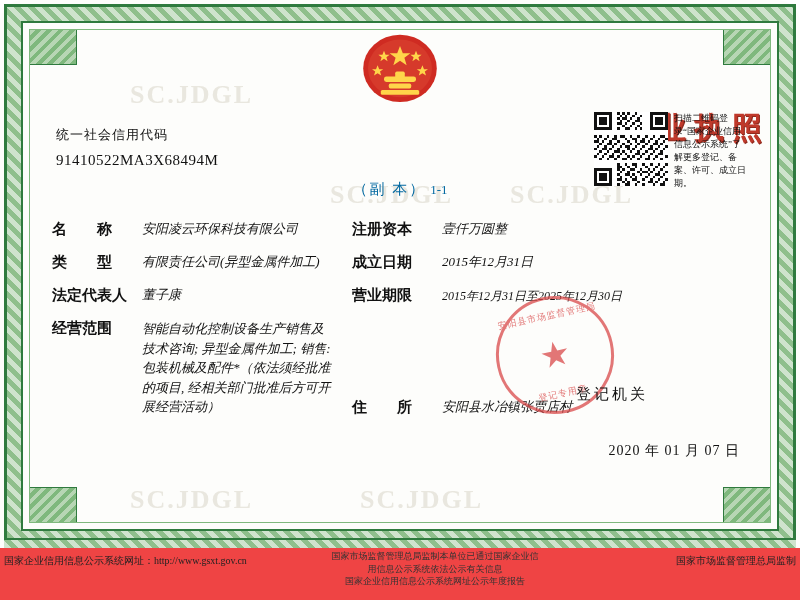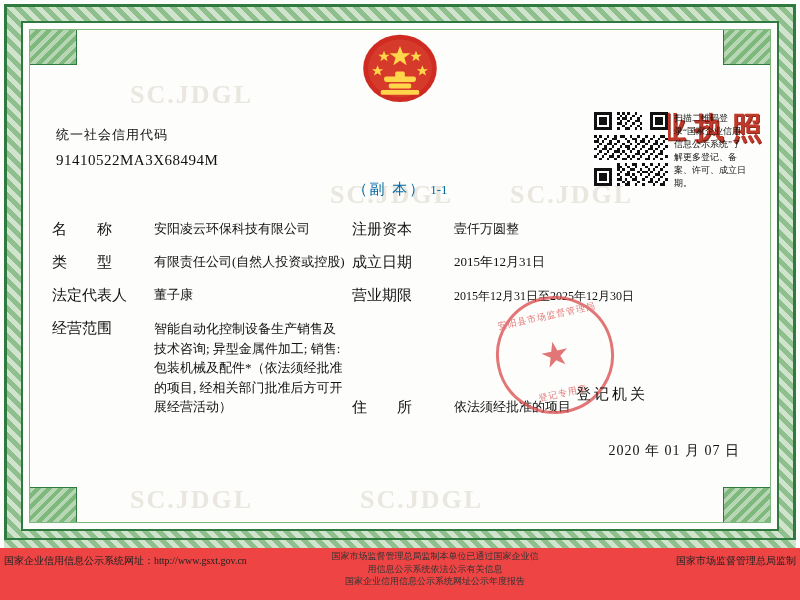--- a/index.html
+++ b/index.html
@@ -165,31 +165,32 @@
     display: flex;
     align-items: flex-start;
   }
   .col-right {
     flex: 1;
     display: flex;
     align-items: flex-end;
   }
   .lbl {
     font-size: 15px;
-    font-weight: normal;
+    font-weight: bold;
     color: #111;
     white-space: nowrap;
     min-width: 86px;
   }
   .lbl.wide { min-width: 86px; }
   .val {
     font-size: 13px;
     color: #111;
-    margin-left: 16px;
+    margin-left: 4px;
     line-height: 1.45;
+    font-style: italic;
   }
   .val.small { font-size: 12px; }
   .scope-val {
     font-size: 13px;
     line-height: 1.5;
     width: 190px;
   }
 
   .reg-authority {
     position: absolute;
@@ -535,21 +536,21 @@
             </div>
             <div class="col-right">
               <div class="lbl">注册资本</div>
               <div class="val">壹仟万圆整</div>
             </div>
           </div>
 
           <div class="row">
             <div class="col-left">
               <div class="lbl">类　　型</div>
-              <div class="val">有限责任公司(自然人投资或控股)</div>
+              <div class="val">有限责任公司(异型金属件加工)</div>
             </div>
             <div class="col-right">
               <div class="lbl">成立日期</div>
               <div class="val">2015年12月31日</div>
             </div>
           </div>
 
           <div class="row">
             <div class="col-left">
               <div class="lbl wide">法定代表人</div>
@@ -561,21 +562,21 @@
             </div>
           </div>
 
           <div class="row">
             <div class="col-left">
               <div class="lbl wide">经营范围</div>
               <div class="val scope-val">智能自动化控制设备生产销售及技术咨询; 异型金属件加工; 销售: 包装机械及配件*（依法须经批准的项目, 经相关部门批准后方可开展经营活动）</div>
             </div>
             <div class="col-right">
               <div class="lbl">住　　所</div>
-              <div class="val">依法须经批准的项目</div>
+              <div class="val">安阳县水冶镇张贾店村</div>
             </div>
           </div>
 
         </div>
 
         <div class="seal">
           <div class="seal-text-top">安阳县市场监督管理局</div>
           <div class="star">★</div>
           <div class="seal-text-bottom">登记专用章</div>
         </div>

